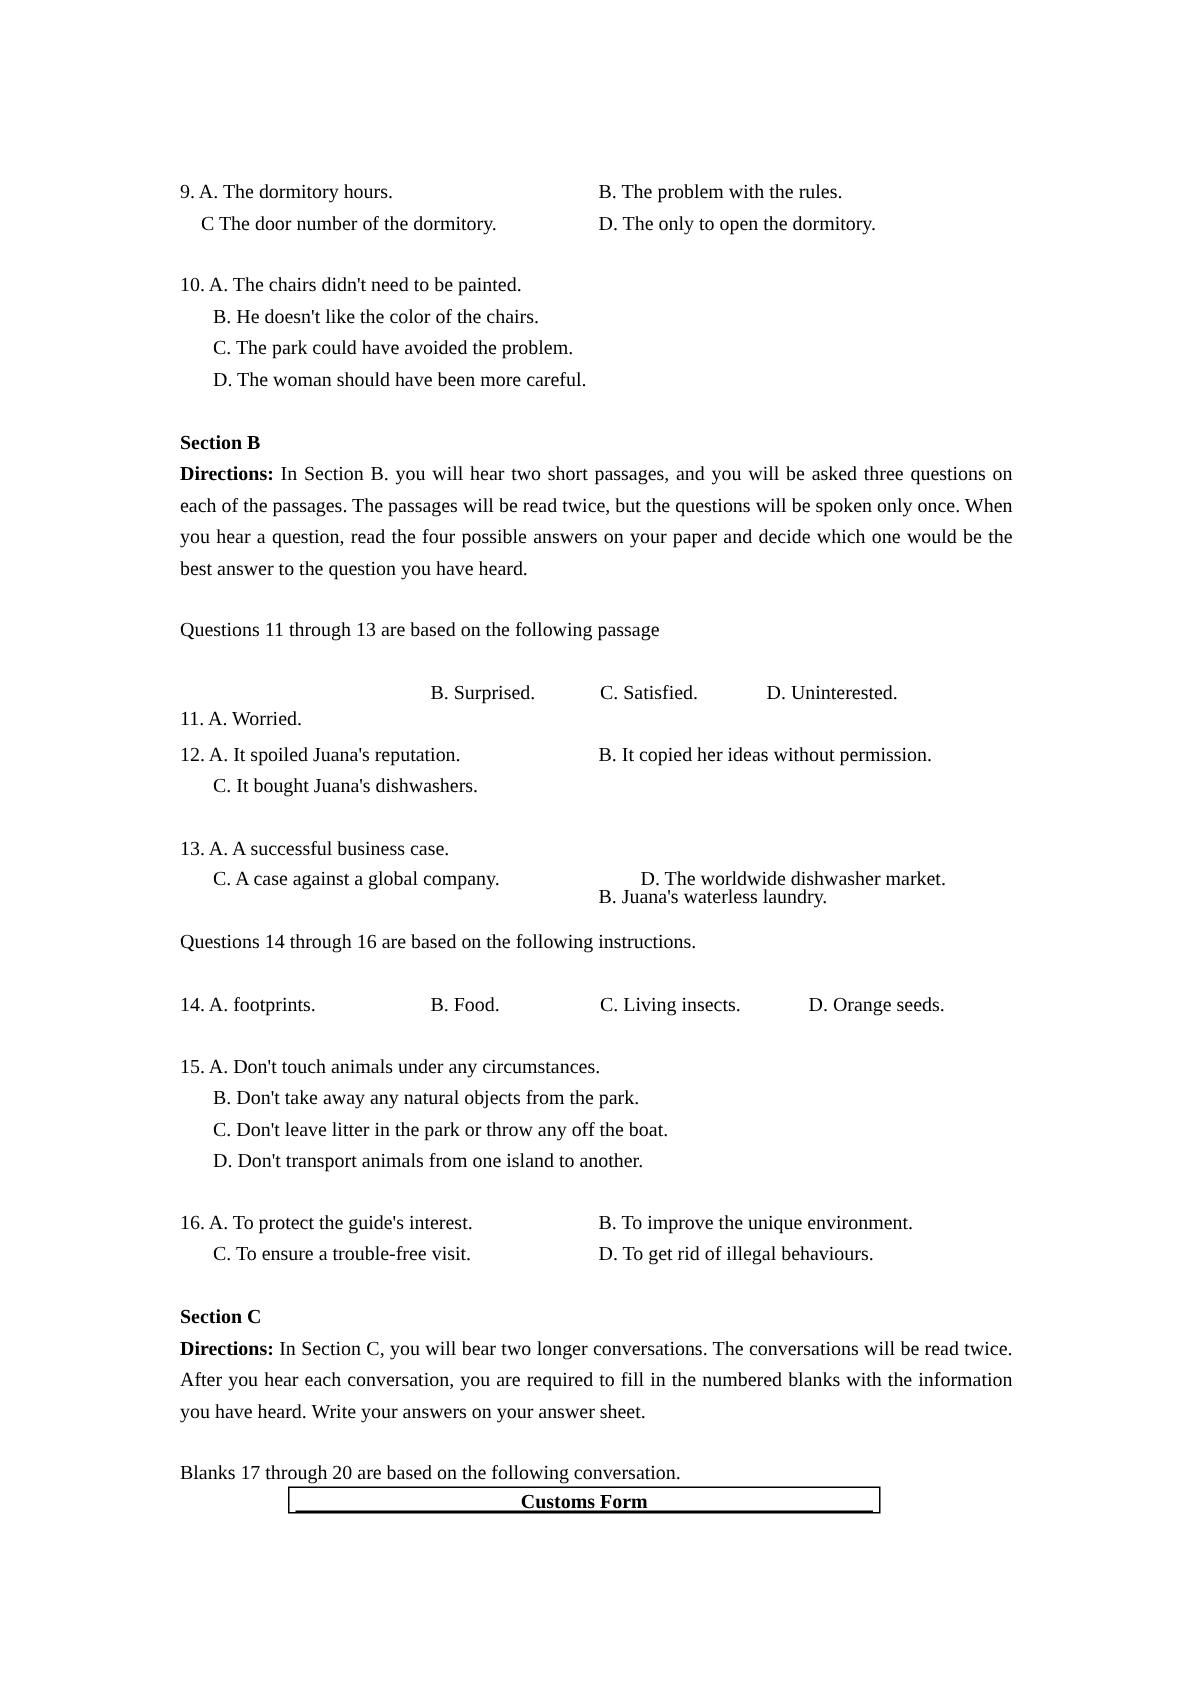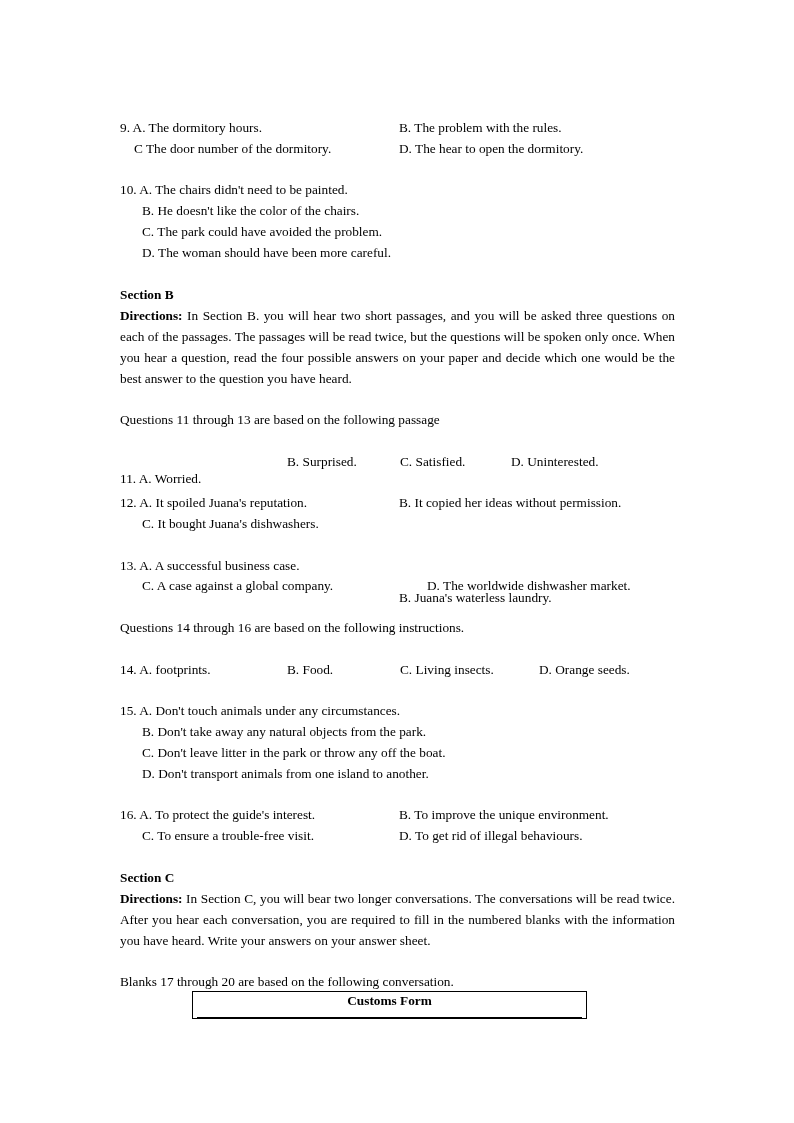--- a/index.html
+++ b/index.html
@@ -37,21 +37,21 @@
       line-height: 21px;
       text-align: justify;
       text-align-last: left;
     }
     .para .bold { font-weight: bold; }
     .form-box {
       position: absolute;
       left: 192px;
       top: 991px;
       width: 395px;
-      height: 28px;
+      height: 18px;
       border: 1px solid #000;
       box-sizing: border-box;
     }
     .form-box .title {
       position: absolute;
       left: 0;
       right: 0;
       top: 0;
       text-align: center;
       font-weight: bold;
@@ -70,21 +70,21 @@
 <body>
 
 <div class="page">
 
   <div class="line" style="left:120px; top:117px;">
     <span>9.</span>
     <span>A.  The dormitory hours.</span>
   </div>
   <div class="line" style="left:399px; top:117px;">B.  The problem with the rules.</div>
   <div class="line" style="left:134px; top:138px;">C The door number of the dormitory.</div>
-  <div class="line" style="left:399px; top:138px;">D.  The hear to open the dormitory.</div>
+  <div class="line" style="left:399px; top:138px;">D.  The only to open the dormitory.</div>
 
   <div class="line" style="left:120px; top:179px;">
     <span>10.</span>
     <span>A.  The chairs didn't need to be painted.</span>
   </div>
   <div class="line" style="left:142px; top:200px;">B.  He  doesn't like  the color of the chairs.</div>
   <div class="line" style="left:142px; top:221px;">C.  The park could have avoided  the problem.</div>
   <div class="line" style="left:142px; top:242px;">D.  The woman should have been more careful.</div>
 
   <div class="line bold" style="left:120px; top:284px;">Section B</div>

